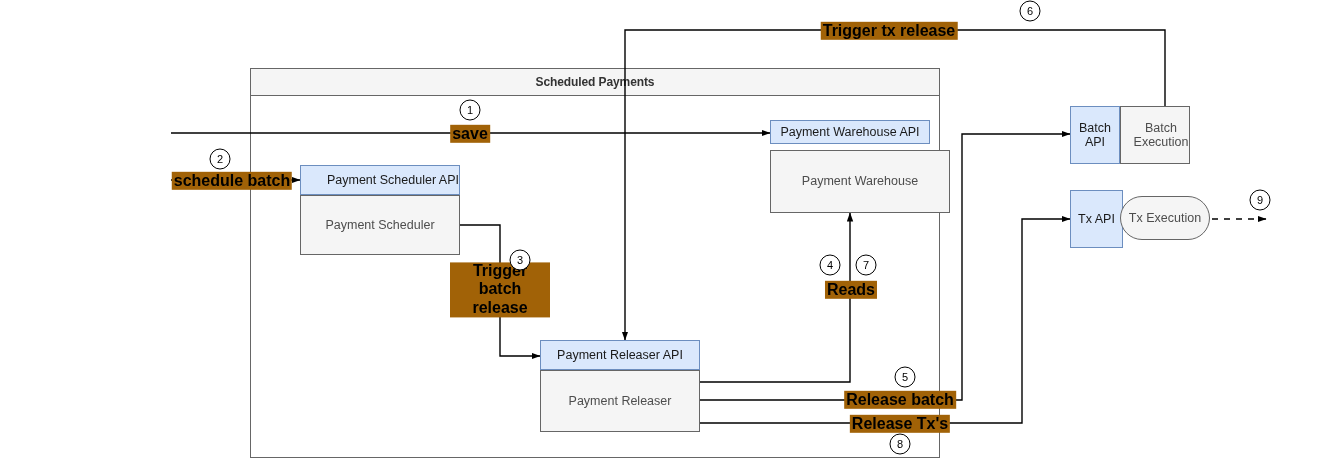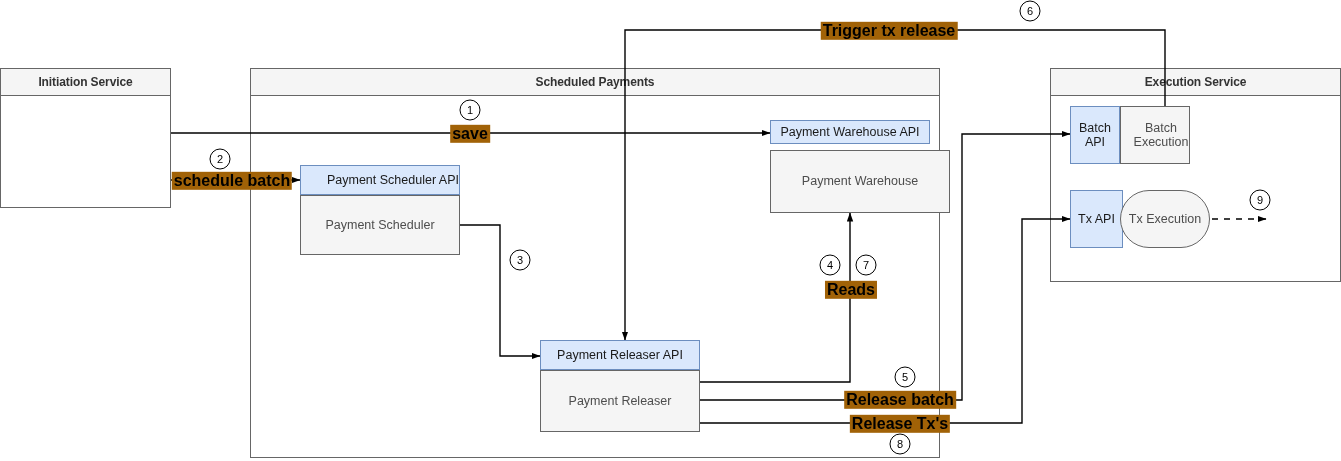--- a/index.html
+++ b/index.html
@@ -104,31 +104,25 @@
     text-align: center;
     line-height: 18px;
     transform: translate(-50%, -50%);
   }
 </style>
 </head>
 <body>
 
 <div id="canvas">
 
-  <div class="container-box" style="left:0px; top:68px; width:171px; height:140px;">
-    <div class="container-title">Initiation Service</div>
-  </div>
 
   <div class="container-box" style="left:250px; top:68px; width:690px; height:390px;">
     <div class="container-title">Scheduled Payments</div>
   </div>
 
-  <div class="container-box" style="left:1050px; top:68px; width:291px; height:214px;">
-    <div class="container-title">Execution Service</div>
-  </div>
 
   <svg class="edge-svg" viewBox="0 0 1341 461" xmlns="http://www.w3.org/2000/svg">
     <defs>
       <marker id="arrow" markerWidth="10" markerHeight="10" refX="8.5" refY="3.2" orient="auto" markerUnits="userSpaceOnUse">
         <path d="M 0 0 L 9 3.2 L 0 6.4 z" fill="#000000"></path>
       </marker>
     </defs>
     <g fill="none" stroke="#000000" stroke-width="1.4">
       <path d="M 171 133 L 770 133" marker-end="url(#arrow)"></path>
       <path d="M 171 180 L 300 180" marker-end="url(#arrow)"></path>
@@ -174,27 +168,28 @@
     </div>
     <div class="comp-impl" style="left:1120px; top:106px; width:70px; height:58px;padding-left:12px;">
       <span>Batch Execution</span>
     </div>
   </div>
 
   <div class="comp">
     <div class="comp-api" style="left:1070px; top:190px; width:53px; height:58px;">
       <span>Tx API</span>
     </div>
-    <div class="comp-impl" style="left:1120px; top:190px; width:90px; height:58px;border-radius:29px;">
+    <div class="comp-impl" style="left:1120px; top:196px; width:90px; height:44px;border-radius:29px;">
       <span>Tx Execution</span>
     </div>
   </div>
 
   <div class="edge-label" style="left:470px; top:134px;">save</div>
   <div class="edge-label" style="left:232px; top:181px;">schedule batch</div>
+  <div class="edge-label" style="left:500px; top:290px; width:96px; white-space:normal;">Trigger batch release</div>
   <div class="edge-label" style="left:851px; top:290px;">Reads</div>
   <div class="edge-label" style="left:900px; top:400px;">Release batch</div>
   <div class="edge-label" style="left:889px; top:31px;">Trigger tx release</div>
   <div class="edge-label" style="left:900px; top:424px;">Release Tx's</div>
 
   <div class="step" style="left:470px; top:110px;">1</div>
   <div class="step" style="left:220px; top:159px;">2</div>
   <div class="step" style="left:520px; top:260px;">3</div>
   <div class="step" style="left:830px; top:265px;">4</div>
   <div class="step" style="left:866px; top:265px;">7</div>

